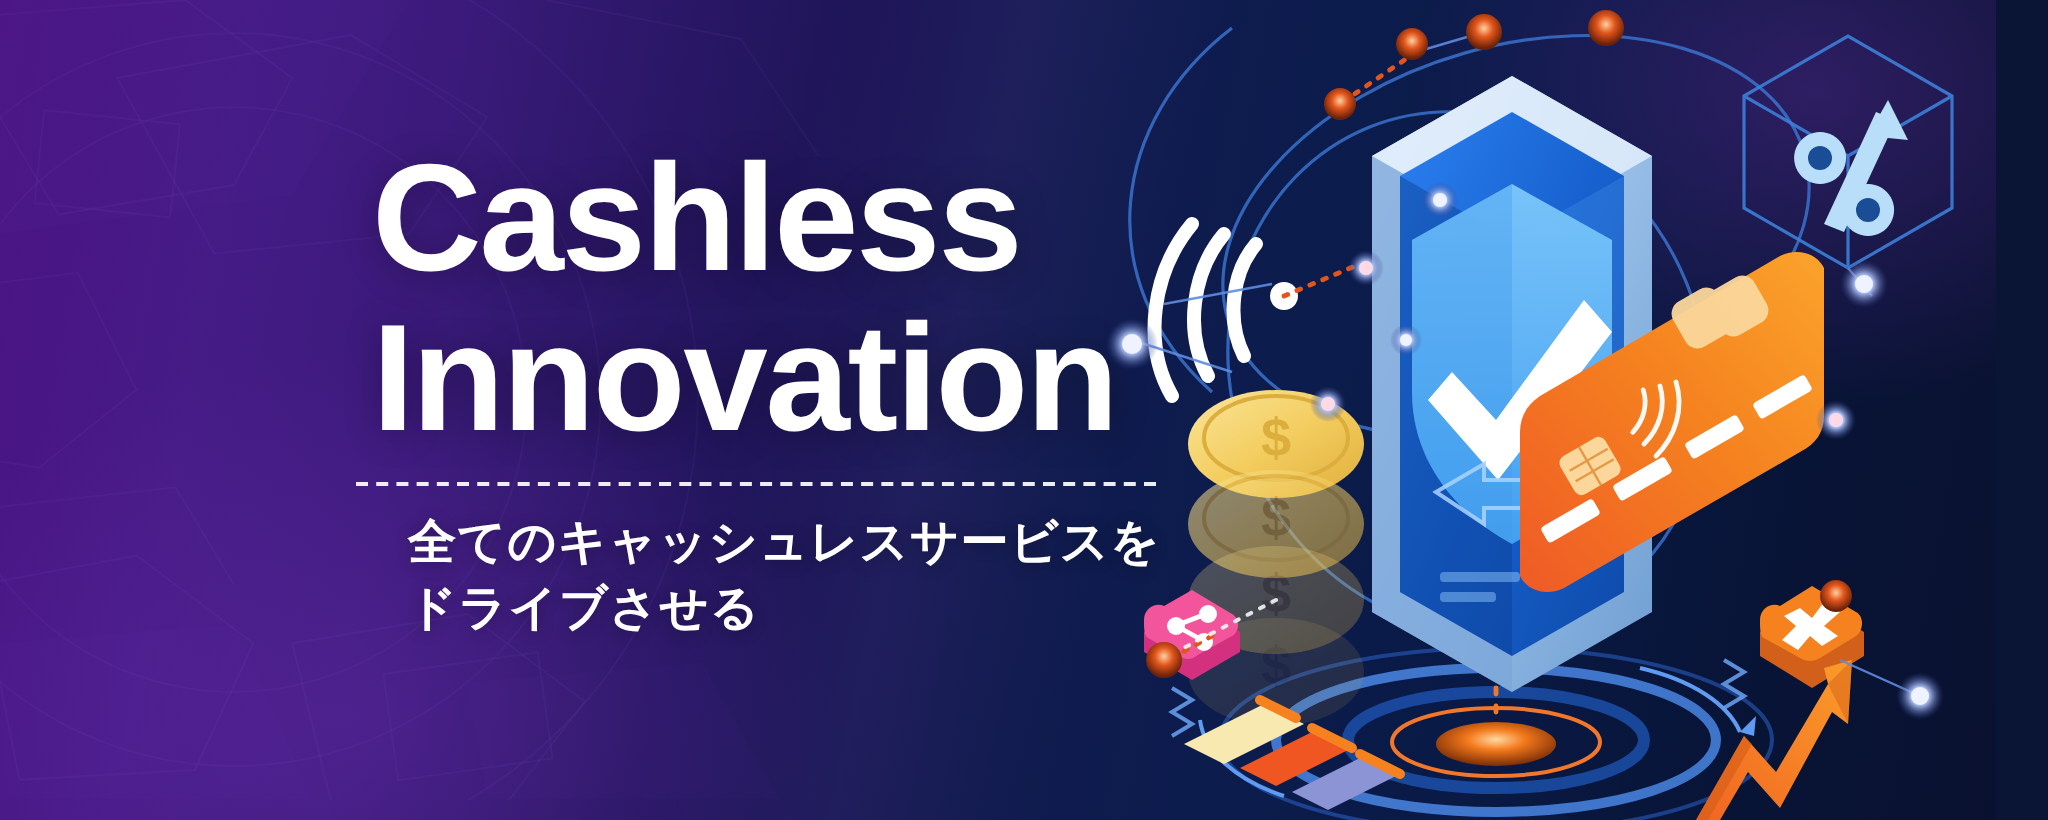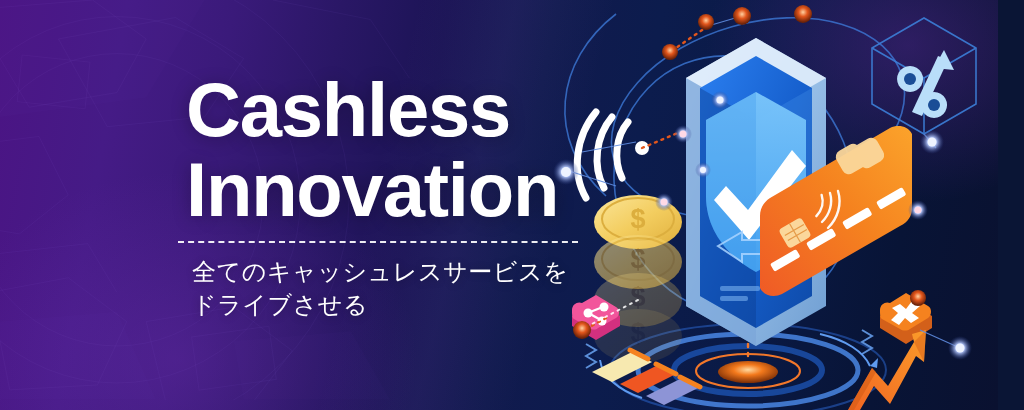--- a/index.html
+++ b/index.html
@@ -53,24 +53,24 @@
     font-weight:700; letter-spacing:-1.2px;
     text-shadow:0 2px 18px rgba(0,0,0,.28);
     white-space:pre-line;
   }
   .divider {
     position:absolute; left:178px; top:241px;
     width:400px; height:0;
     border-top:2px dashed rgba(255,255,255,.92);
   }
   .subtitle {
-    position:absolute; left:192px; top:255px;
+    position:absolute; left:204px; top:255px;
     color:#ffffff;
     font-size:24px; line-height:33px;
-    font-weight:400; letter-spacing:.6px;
+    font-weight:700; letter-spacing:.6px;
     white-space:pre-line;
     text-shadow:0 1px 8px rgba(0,0,0,.3);
   }
   
   .art { position:absolute; left:520px; top:0; width:504px; height:410px; }
   .art svg { display:block; width:504px; height:410px; }
 </style>
 </head>
 <body>
 

